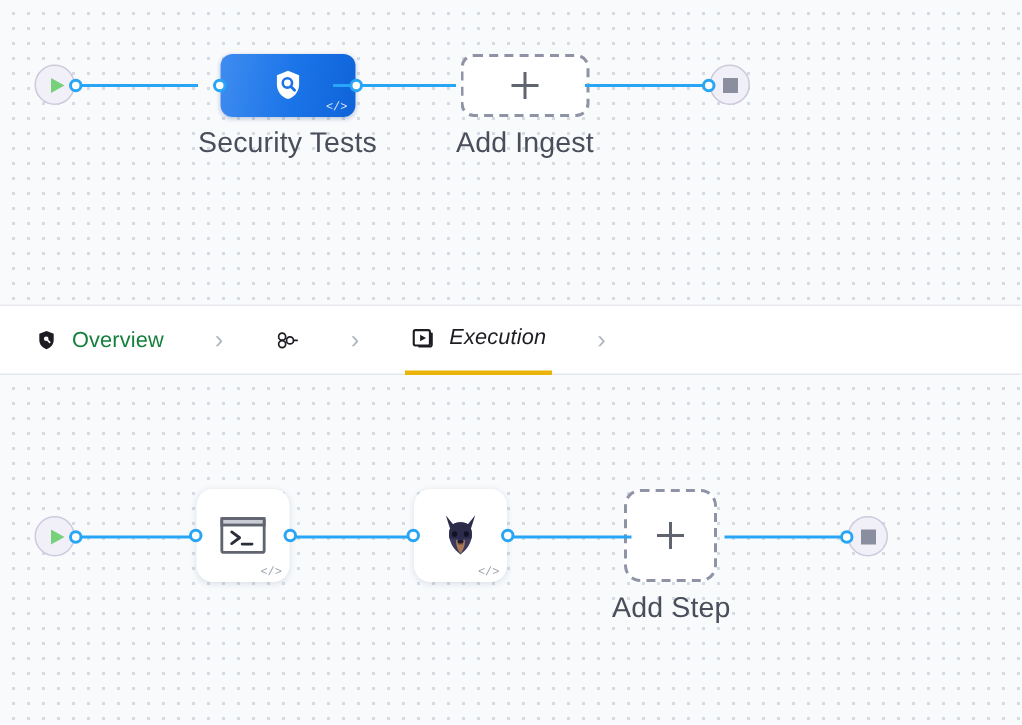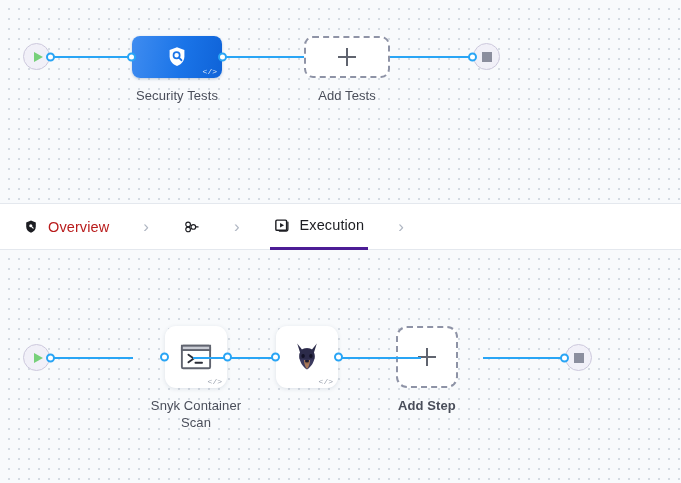--- a/index.html
+++ b/index.html
@@ -48,25 +48,25 @@
     align-items: center;
     gap: 9px;
     height: 46px;
     padding: 0 4px;
     cursor: pointer;
     position: relative;
     box-sizing: border-box;
   }
   .tab-label {
     font-size: 14.5px;
-    color: #b91c1c;
+    color: #15803d;
     letter-spacing: 0.1px;
     white-space: nowrap;
   }
-  .tab.active { border-bottom: 3px solid #4c1d95; }
+  .tab.active { border-bottom: 3px solid #eab308; font-style: italic; }
   .tab.active .tab-label { color: #1c1d22; }
   .tab-icon {
     display: flex; align-items: center; justify-content: center;
     width: 17px; height: 17px;
     color: #1c1d22;
   }
   .tab-sep {
     color: #b0b7c3;
     font-size: 17px;
     font-weight: 400;
@@ -77,24 +77,24 @@
 
   
   .node-wrap {
     position: absolute;
     display: flex;
     flex-direction: column;
     align-items: center;
   }
   .node-label {
     margin-top: 9px;
-    font-size: 13px;
+    font-size: 19px;
     line-height: 17px;
     color: #4a4e5a;
-    text-align: center;
+    text-align: right;
     white-space: pre-line;
     letter-spacing: 0.1px;
   }
 
   
   .term {
     width: 27px; height: 27px;
     border-radius: 50%;
     background: #f1f0f8;
     border: 1px solid #cdc9dd;
@@ -226,21 +226,21 @@
         <span class="code-badge">&lt;/&gt;</span>
         <div class="port right"></div>
       </div>
       <div class="node-label">Security Tests</div>
     </div>
 
     <div class="node-wrap" style="left:304px; top:36px;">
       <div class="add-node">
         <div class="plus"></div>
       </div>
-      <div class="node-label">Add Tests</div>
+      <div class="node-label">Add Ingest</div>
     </div>
 
     <div class="node-wrap" style="left:473px; top:43px;">
       <div class="term">
         <div class="stop-sq"></div>
       </div>
       <div class="port left" style="top:14px;"></div>
     </div>
   </div>
 
@@ -308,22 +308,20 @@
           <svg class="icon-svg" width="32" height="28" viewBox="0 0 34 28">
             <rect x="2" y="2" width="30" height="24" rx="1.4" fill="#ffffff" stroke="#60646f" stroke-width="2"></rect>
             <rect x="2" y="2" width="30" height="4.6" fill="#c9ccd4" stroke="#60646f" stroke-width="2"></rect>
             <path d="M9 11.5 14.6 15.6 9 19.7" fill="none" stroke="#2b2e38" stroke-width="2" stroke-linecap="round" stroke-linejoin="round"></path>
             <line x1="16.4" y1="20.1" x2="23.4" y2="20.1" stroke="#2b2e38" stroke-width="2" stroke-linecap="round"></line>
           </svg>
         </span>
         <span class="code-badge dark">&lt;/&gt;</span>
         <div class="port right"></div>
       </div>
-      <div class="node-label step-label">Snyk Container
-Scan</div>
     </div>
 
     <div class="node-wrap" style="left:276px; top:76px;">
       <div class="step-node">
         <div class="port left"></div>
         <span>
           <svg class="icon-svg" width="30" height="32" viewBox="0 0 30 32">
 
             <path d="M5.2 2.5 8.6 13.2 10.6 9.2z" fill="#2c2b4a"></path>
             <path d="M24.8 2.5 21.4 13.2 19.4 9.2z" fill="#2c2b4a"></path>
@@ -339,21 +337,21 @@
             <path d="M13.0 19.0h4.0c0 1.2-.2 2.3-.5 3.2h-3.0c-.3-.9-.5-2.0-.5-3.2z" fill="#7d573e"></path>
 
             <ellipse cx="15" cy="20.0" rx="2.0" ry="1.3" fill="#1a1930"></ellipse>
           </svg>
         </span>
         <span class="code-badge dark">&lt;/&gt;</span>
         <div class="port right"></div>
       </div>
     </div>
 
-    <div class="node-wrap" style="left:396px; top:76px;font-weight:bold;">
+    <div class="node-wrap" style="left:408px; top:76px;">
       <div class="add-node square">
         <div class="plus"></div>
       </div>
       <div class="node-label">Add Step</div>
     </div>
 
     <div class="node-wrap" style="left:565px; top:94px;">
       <div class="term">
         <div class="stop-sq"></div>
       </div>

